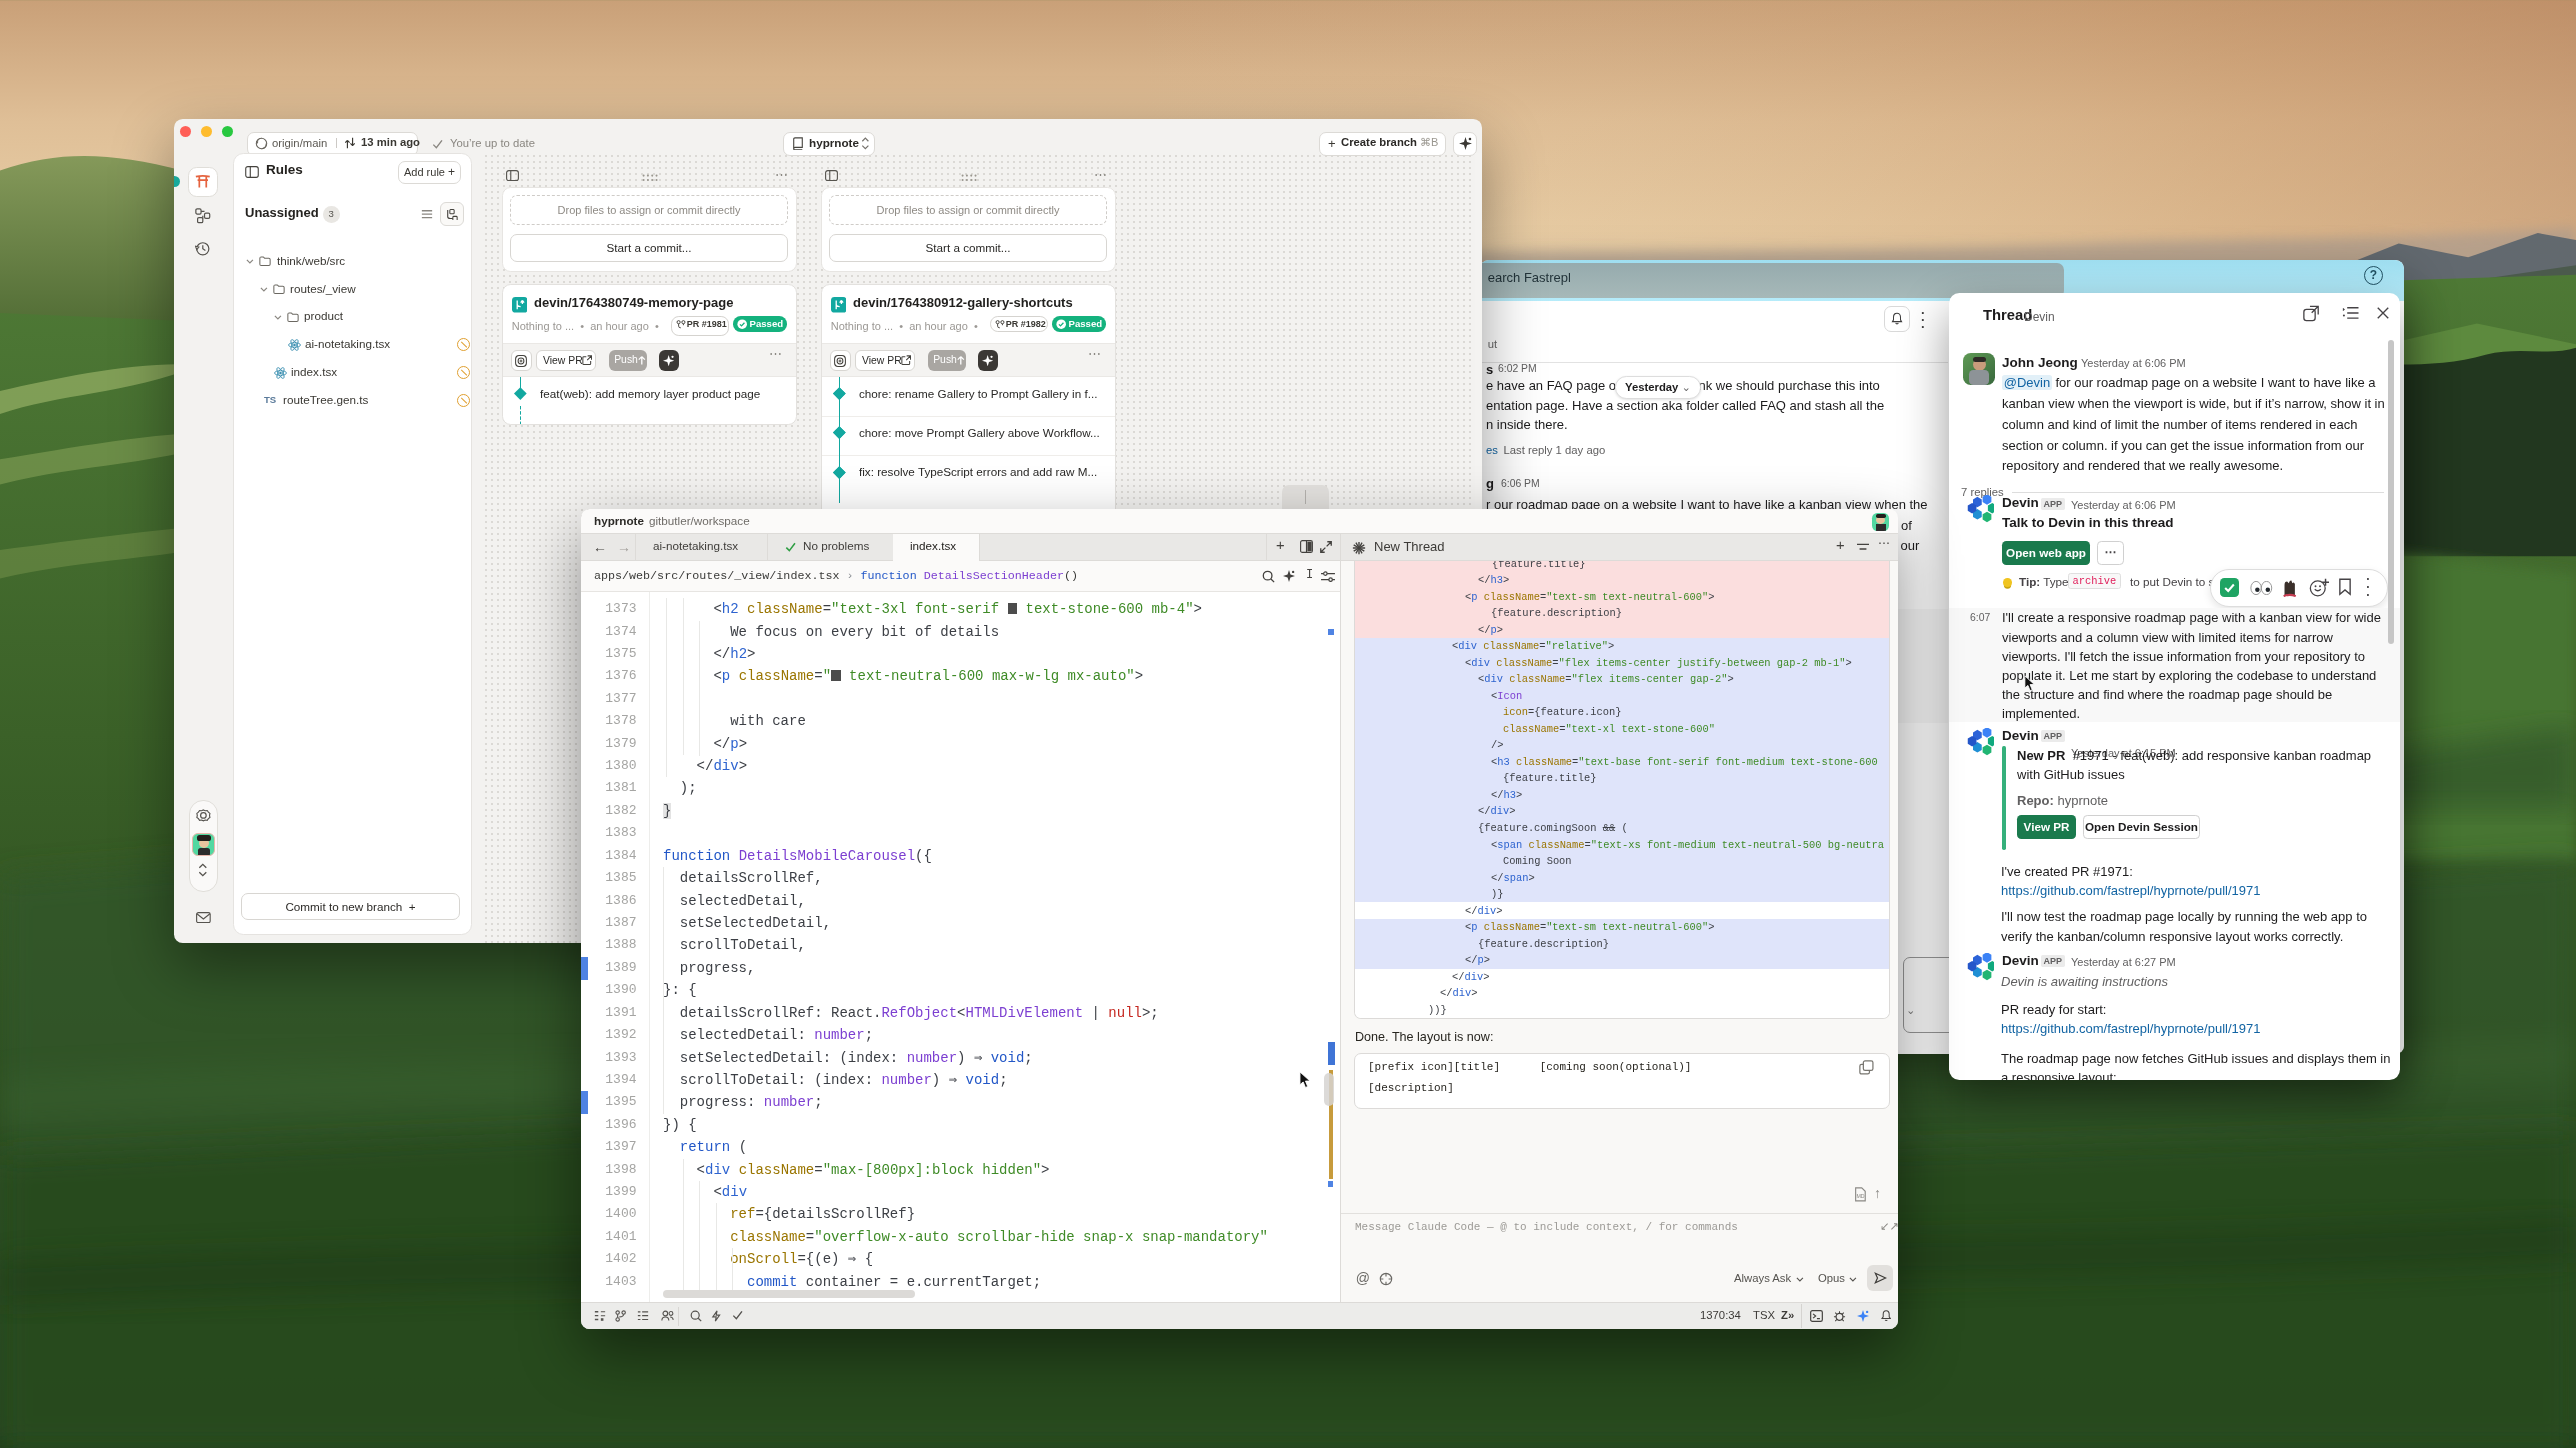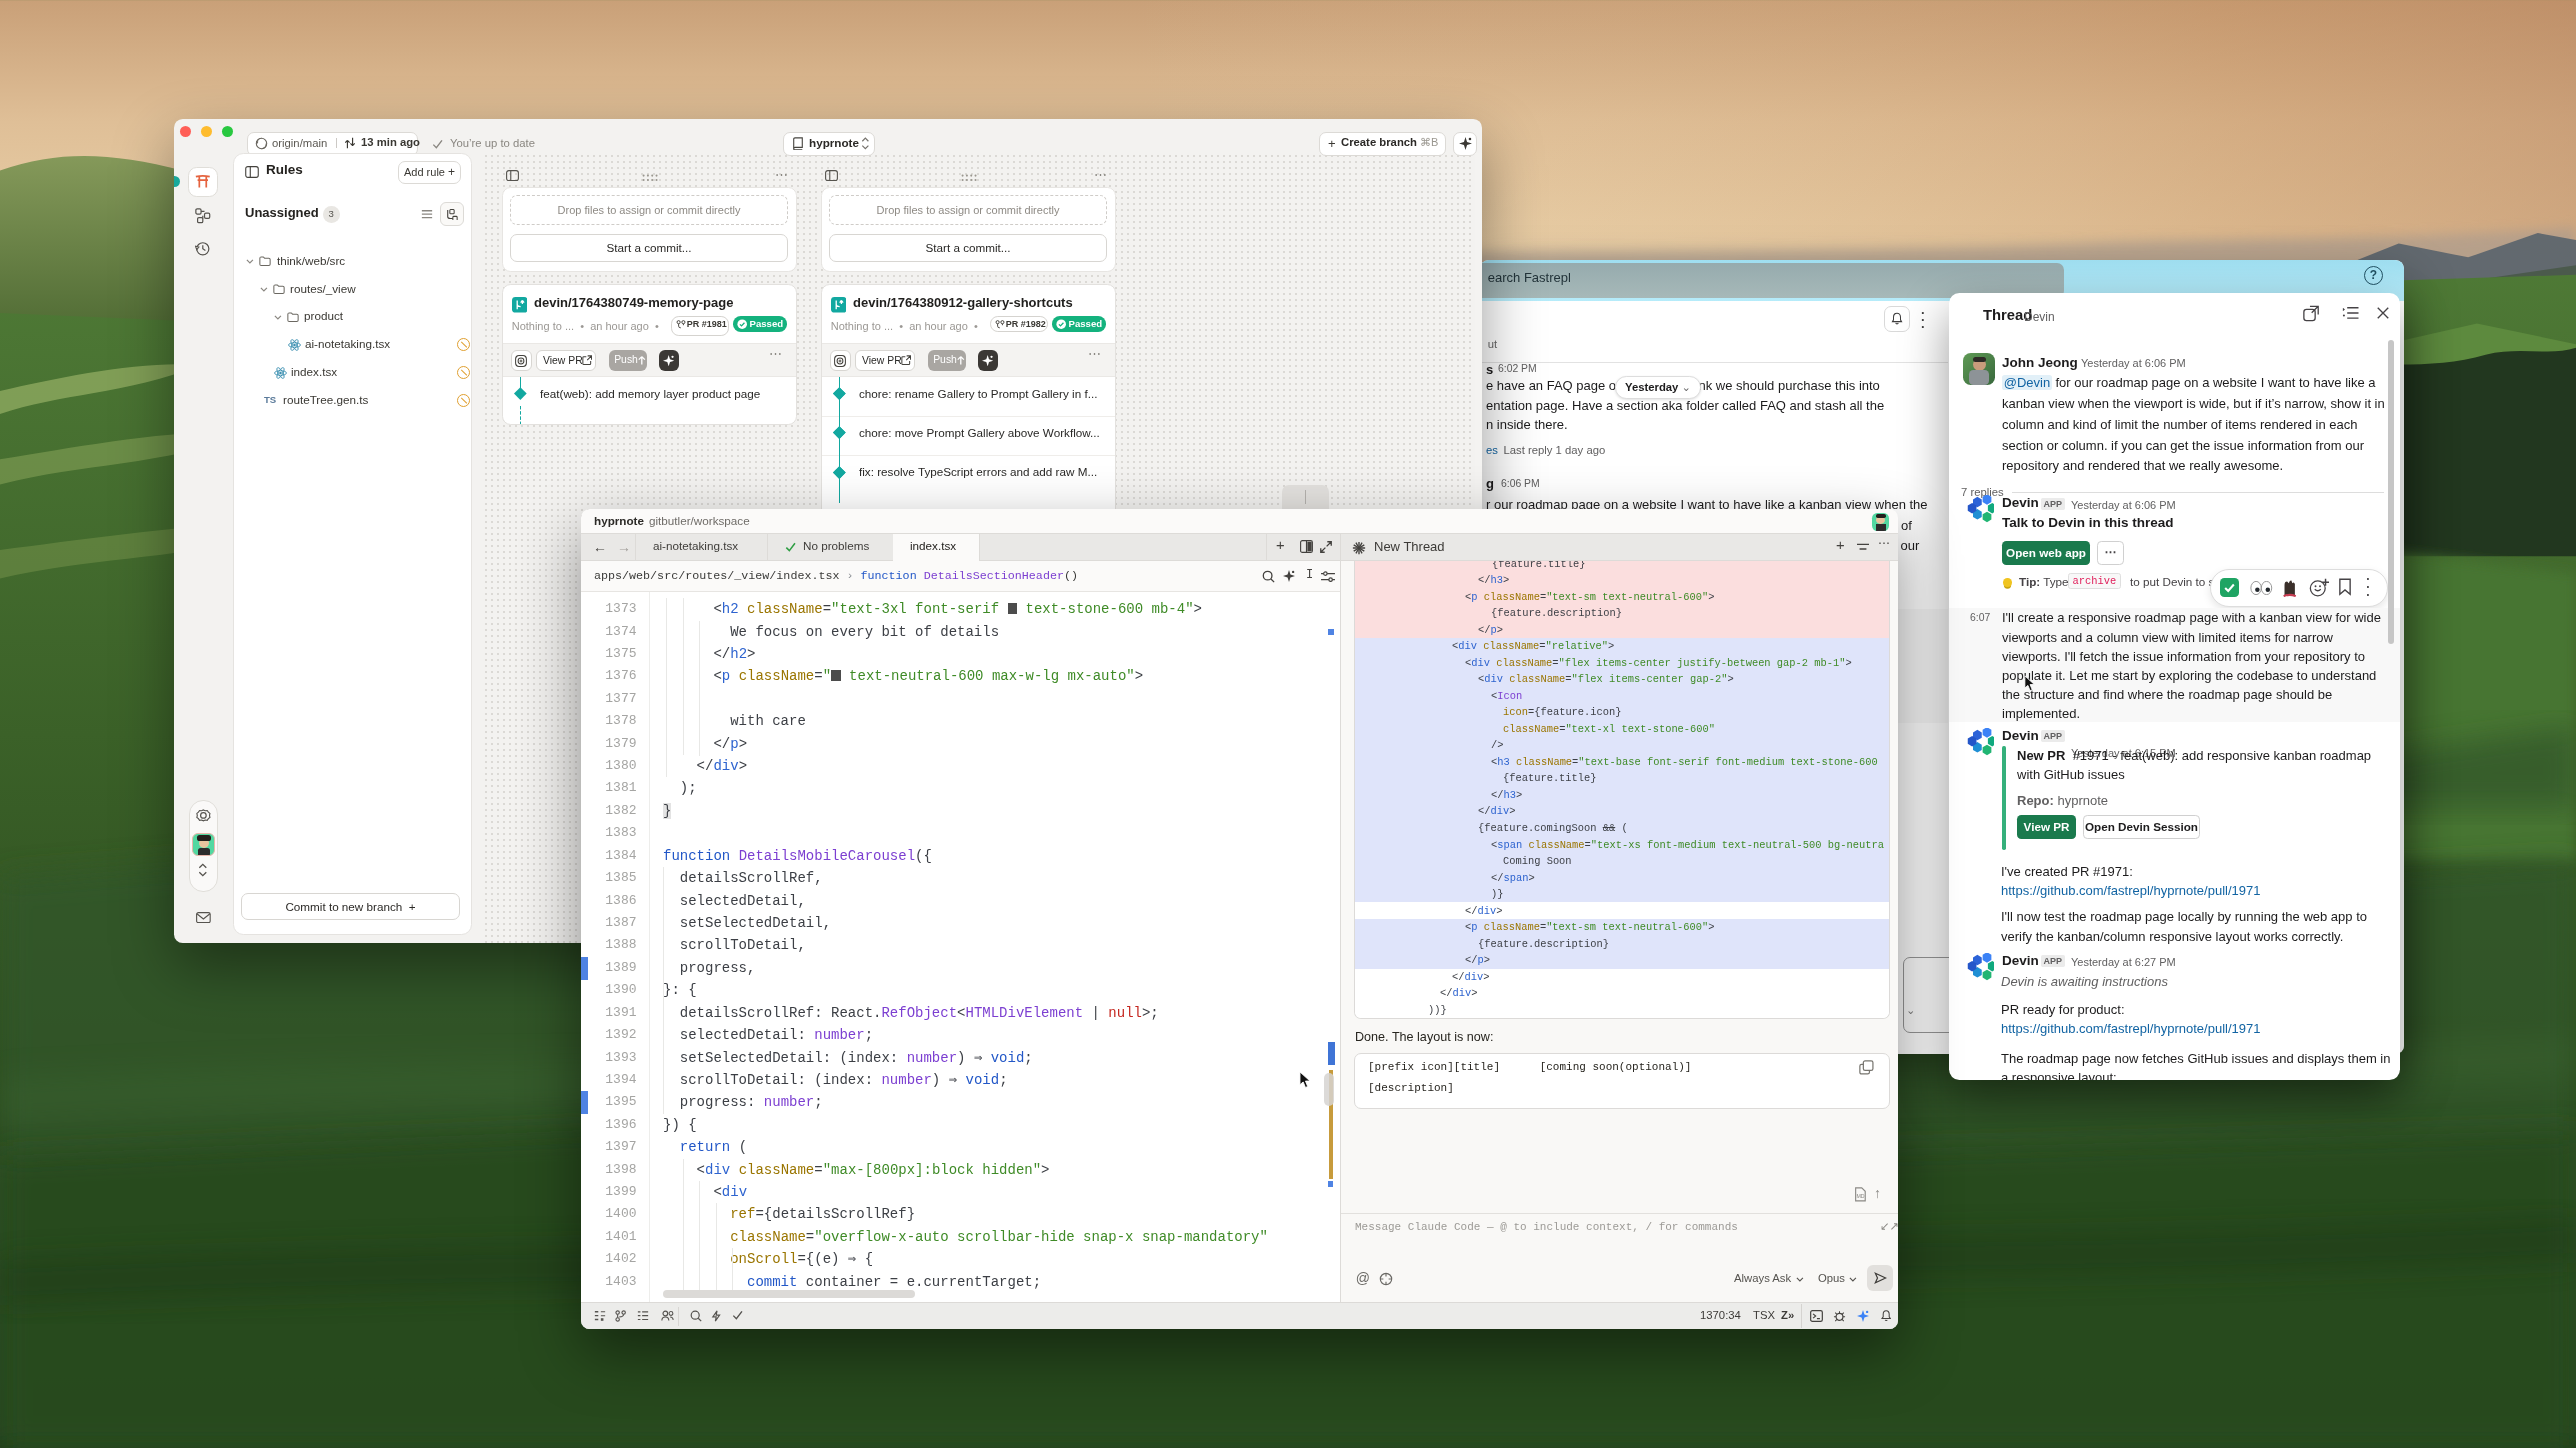--- a/index.html
+++ b/index.html
@@ -209,21 +209,21 @@
 <div class="sl sb" style="left:52px;top:588px;">https://github.com/fastrepl/hyprnote/pull/1971</div>
 <div class="sl" style="left:52px;top:614px;">I'll now test the roadmap page locally by running the web app to</div>
 <div class="sl" style="left:52px;top:634px;">verify the kanban/column responsive layout works correctly.</div>
 <svg class="abs" style="left:17.4px;top:660px;" width="28" height="28" viewBox="-16 -16 32 32">
       <use href="#devin"></use>
     </svg>
 <div class="abs" style="left:53px;top:660px;font-size:13.5px;font-weight:bold;color:#1d1c1d;">Devin</div>
 <div class="abs" style="left:92px;top:662px;font-size:9px;font-weight:bold;color:#616061;background:#ebebeb;border-radius:1.7px;padding:0.9px 2.6px;">APP</div>
 <div class="abs" style="left:122px;top:663px;font-size:11px;color:#616061;">Yesterday at 6:27 PM</div>
 <div class="abs" style="left:52px;top:681px;font-size:13px;font-style:italic;color:#616061;">Devin is awaiting instructions</div>
-<div class="sl" style="left:52px;top:707px;">PR ready for product:</div>
+<div class="sl" style="left:52px;top:707px;">PR ready for start:</div>
 <div class="sl sb" style="left:52px;top:726px;">https://github.com/fastrepl/hyprnote/pull/1971</div>
 <div class="sl" style="left:52px;top:756px;">The roadmap page now fetches GitHub issues and displays them in</div>
 <div class="sl" style="left:52px;top:775px;">a responsive layout:</div>
 <div class="abs" style="left:439px;top:47px;width:6px;height:304px;background:#c6c6c6;border-radius:3.5px;"></div>
 </div>
 <div class="abs" style="left:174px;top:119px;width:1308px;height:824px;background:#f3f2f0;border-radius:8.7px;box-shadow:0 24px 61px rgba(0,0,0,.4);overflow:hidden;">
 <div class="abs" style="left:6px;top:7px;width:11.3px;height:11.3px;border-radius:50%;background:#ff5f57;"></div>
 <div class="abs" style="left:27px;top:7px;width:11.3px;height:11.3px;border-radius:50%;background:#febc2e;"></div>
 <div class="abs" style="left:48px;top:7px;width:11.3px;height:11.3px;border-radius:50%;background:#28c840;"></div>
 <div class="abs" style="left:-5.2px;top:57px;width:11.3px;height:11.3px;border-radius:50%;background:#18a99c;"></div>

